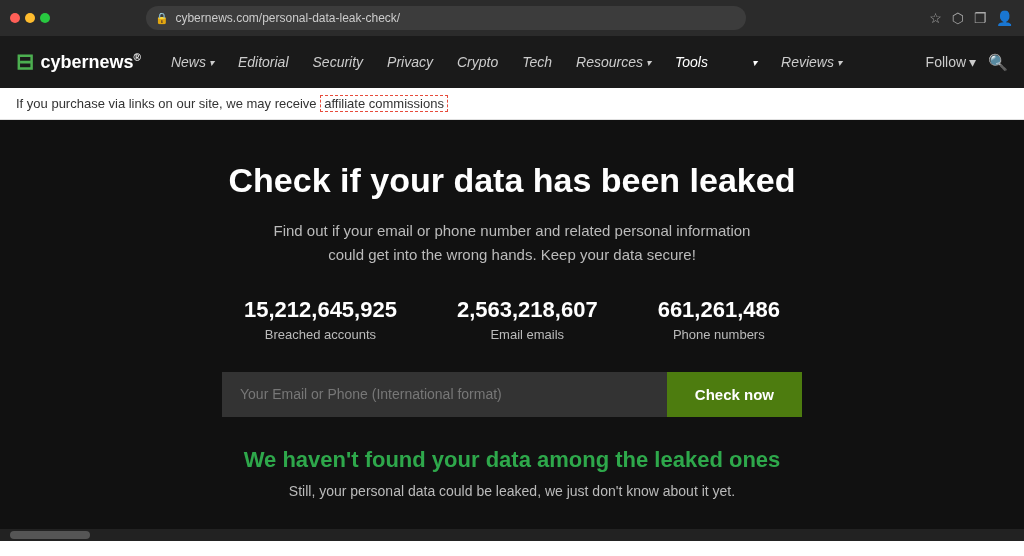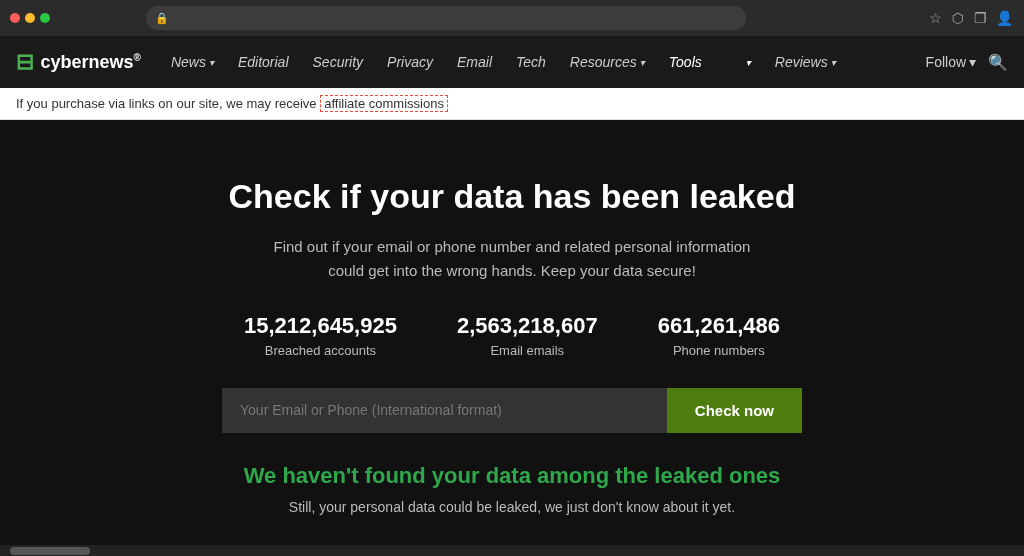--- a/index.html
+++ b/index.html
@@ -105,21 +105,21 @@
     }
     .affiliate-link {
       color: #333;
       border: 1px dashed #e74c3c;
       padding: 0 3px;
     }
 
     
     .hero {
       background: #111;
-      padding: 56px 20px 30px;
+      padding: 40px 20px 30px;
       text-align: center;
       color: #fff;
       min-height: 400px;
     }
     .hero-title {
       font-size: 34px;
       font-weight: bold;
       color: #fff;
       margin-bottom: 18px;
       line-height: 1.2;
@@ -206,20 +206,21 @@
 <body>
 
 <div class="browser-chrome">
   <div class="browser-dots">
     <div class="browser-dot dot-red"></div>
     <div class="browser-dot dot-yellow"></div>
     <div class="browser-dot dot-green"></div>
   </div>
   <div class="browser-address-bar">
     <span class="lock-icon">🔒</span>
+    <span class="address-text">cybernews.com/personal-data-leak-check/</span>
   </div>
   <div class="browser-actions">
     <span class="browser-action-icon">☆</span>
     <span class="browser-action-icon">⬡</span>
     <span class="browser-action-icon">❐</span>
     <span class="browser-action-icon">👤</span>
   </div>
 </div>
 
 <nav class="navbar">
@@ -237,21 +238,21 @@
     <div class="nav-item">
       <span>Editorial</span>
     </div>
     <div class="nav-item">
       <span>Security</span>
     </div>
     <div class="nav-item">
       <span>Privacy</span>
     </div>
     <div class="nav-item">
-      <span>Email</span>
+      <span>Crypto</span>
     </div>
     <div class="nav-item">
       <span>Tech</span>
     </div>
     <div class="nav-item">
       <span>Resources</span>
       <span class="dropdown-arrow">▾</span>
     </div>
     <div class="nav-item active">
       <span>Tools</span>

